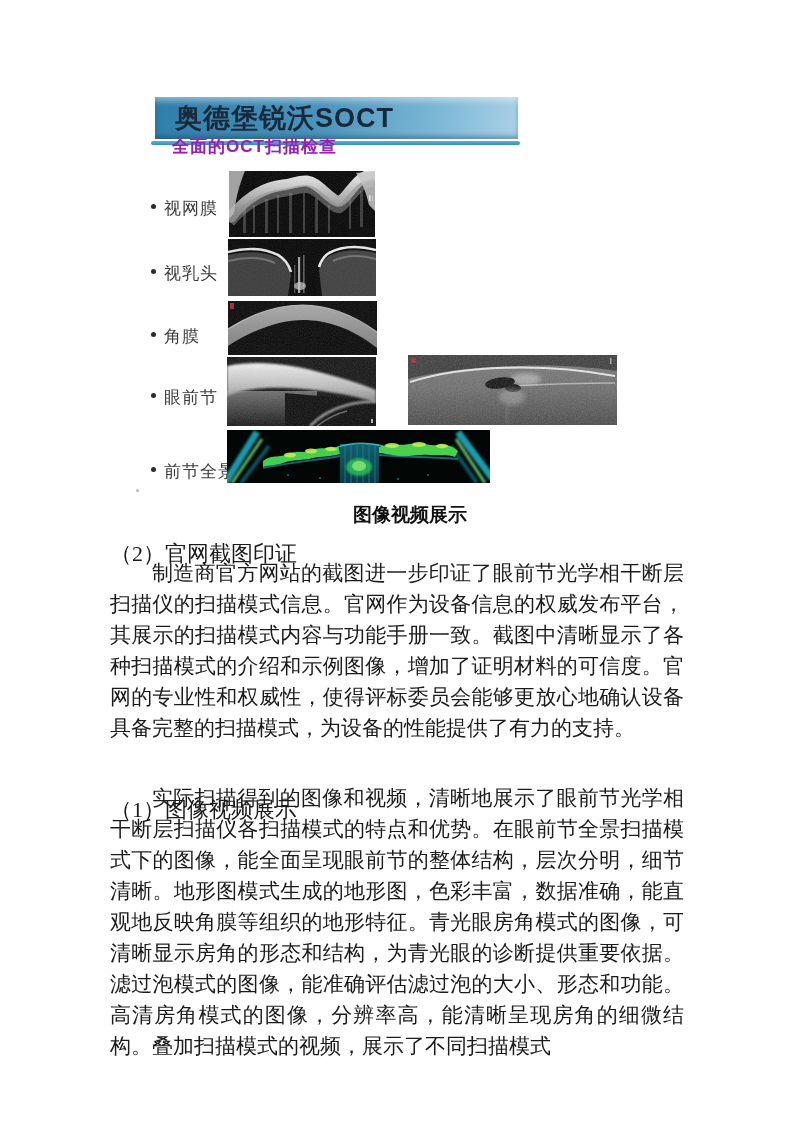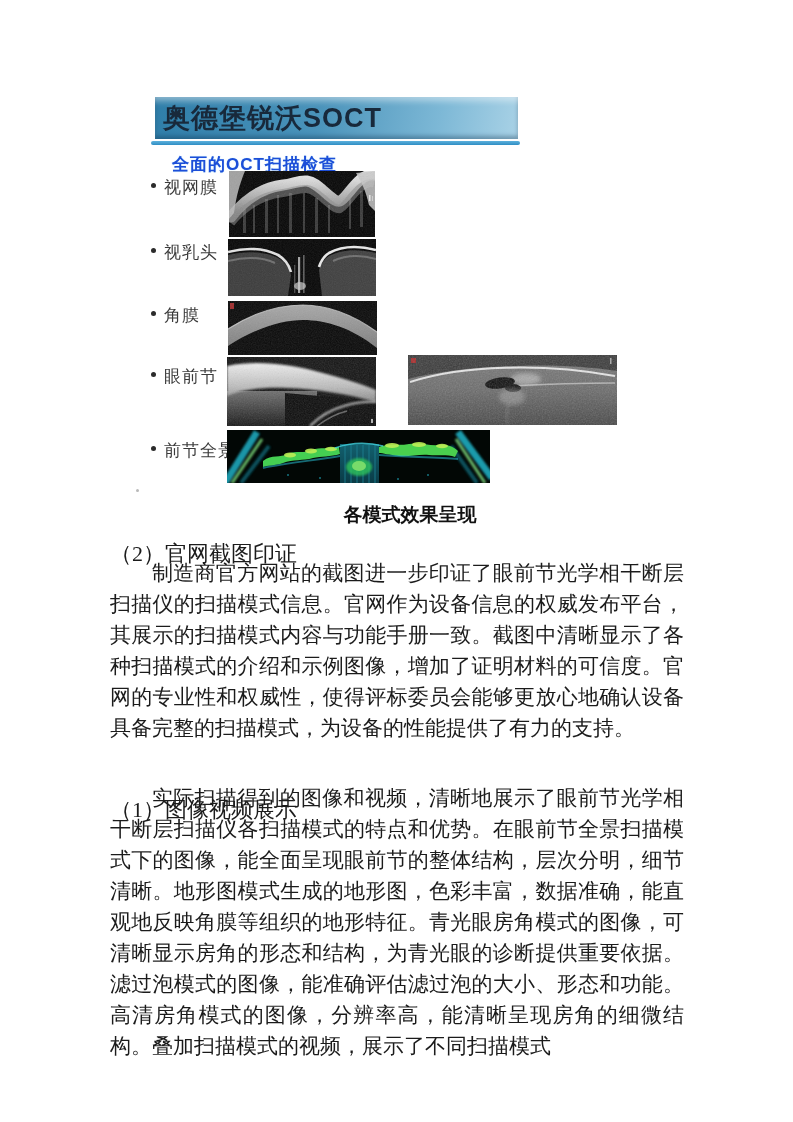--- a/index.html
+++ b/index.html
@@ -7,28 +7,28 @@
         font-family:"Liberation Serif", serif;color:#1c1c1c;}
   .abs{position:absolute;}
   
   .banner{left:155px;top:97px;width:363px;height:42px;
     background:linear-gradient(to bottom, #8ec4de 0%, #5da2c6 16%, #3e86ae 30%, #3d85ad 100%),
                linear-gradient(to right,#2e7da8,#abd3e7);
     background:linear-gradient(100deg,#2f7ea9 0%,#4a93ba 45%,#7db8d6 78%,#a9d2e6 100%);
     box-shadow:inset 0 8px 6px -4px rgba(255,255,255,0.45), inset 0 -3px 4px rgba(10,40,70,0.35);
     display:flex;align-items:center;}
   .banner-title{font-family:"Liberation Sans",sans-serif;font-weight:bold;font-size:27px;
-    color:#18293b;padding-left:8px;letter-spacing:1px;}
+    color:#18293b;padding-left:20px;letter-spacing:1px;}
   .banner-line{left:151px;top:141px;width:369px;height:4px;
     background:linear-gradient(to bottom,#5db0dc,#2f8ec4);border-radius:2px;}
-  .subtitle{left:172px;top:153px;font-family:"Liberation Sans",sans-serif;font-weight:bold;
-    font-size:17px;color:#1d4ed8;letter-spacing:1px;text-shadow:0 0 1px rgba(80,190,235,0.55);}
+  .subtitle{left:172px;top:135px;font-family:"Liberation Sans",sans-serif;font-weight:bold;
+    font-size:17px;color:#a21caf;letter-spacing:1px;text-shadow:0 0 1px rgba(80,190,235,0.55);}
   
   .scan-item{font-family:"Liberation Sans",sans-serif;font-size:17px;color:#3b3b3b;
-    display:flex;align-items:flex-start;letter-spacing:1px;}
+    display:flex;align-items:flex-start;letter-spacing:1px;margin-top:21px;}
   .bullet{width:5px;height:5px;border-radius:50%;background:#2b2b2b;margin:7px 8px 0 0;flex:none;}
   .fig{display:block;}
   
   .doc{left:110px;width:574px;font-size:21px;line-height:31px;text-align:justify;
     color:#1b1b1b;}
   .caption{left:130px;width:560px;text-align:center;font-weight:bold;font-size:19px;color:#111;}
   .h-plain{left:110px;font-size:22px;color:#1b1b1b;}
   .indent{text-indent:2em;}
   .artifact-dot{left:136px;top:489px;width:3px;height:3px;background:#b9b9b9;border-radius:50%;}
 </style>
@@ -240,21 +240,21 @@
     <g fill="#1fa9be" opacity="0.5">
       <rect x="60" y="44" width="2" height="2"></rect>
         <rect x="92" y="47" width="2" height="2"></rect>
       <rect x="200" y="44" width="2" height="2"></rect>
         <rect x="170" y="48" width="2" height="2"></rect>
     </g>
   </svg>
 
   <div class="abs artifact-dot"></div>
 
-  <div class="abs caption" style="top:502px;">各模式效果呈现</div>
+  <div class="abs caption" style="top:502px;">图像视频展示</div>
 
   <div class="abs h-plain" style="top:539px;">（2）官网截图印证</div>
 
   <div class="abs doc indent" style="top:558px;">制造商官方网站的截图进一步印证了眼前节光学相干断层扫描仪的扫描模式信息。官网作为设备信息的权威发布平台，其展示的扫描模式内容与功能手册一致。截图中清晰显示了各种扫描模式的介绍和示例图像，增加了证明材料的可信度。官网的专业性和权威性，使得评标委员会能够更放心地确认设备具备完整的扫描模式，为设备的性能提供了有力的支持。</div>
 
   <div class="abs h-plain" style="top:795px;text-align:right;">（1）图像视频展示</div>
 
   <div class="abs doc indent" style="top:784px;font-family:Liberation Mono, monospace;">实际扫描得到的图像和视频，清晰地展示了眼前节光学相干断层扫描仪各扫描模式的特点和优势。在眼前节全景扫描模式下的图像，能全面呈现眼前节的整体结构，层次分明，细节清晰。地形图模式生成的地形图，色彩丰富，数据准确，能直观地反映角膜等组织的地形特征。青光眼房角模式的图像，可清晰显示房角的形态和结构，为青光眼的诊断提供重要依据。滤过泡模式的图像，能准确评估滤过泡的大小、形态和功能。高清房角模式的图像，分辨率高，能清晰呈现房角的细微结构。叠加扫描模式的视频，展示了不同扫描模式</div>
 
 </div>

